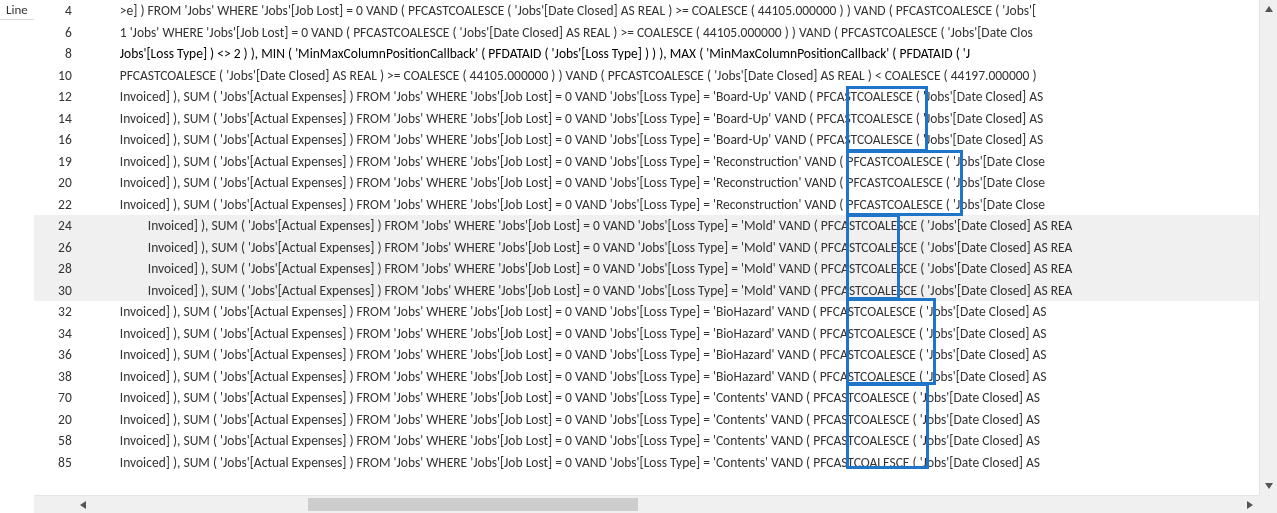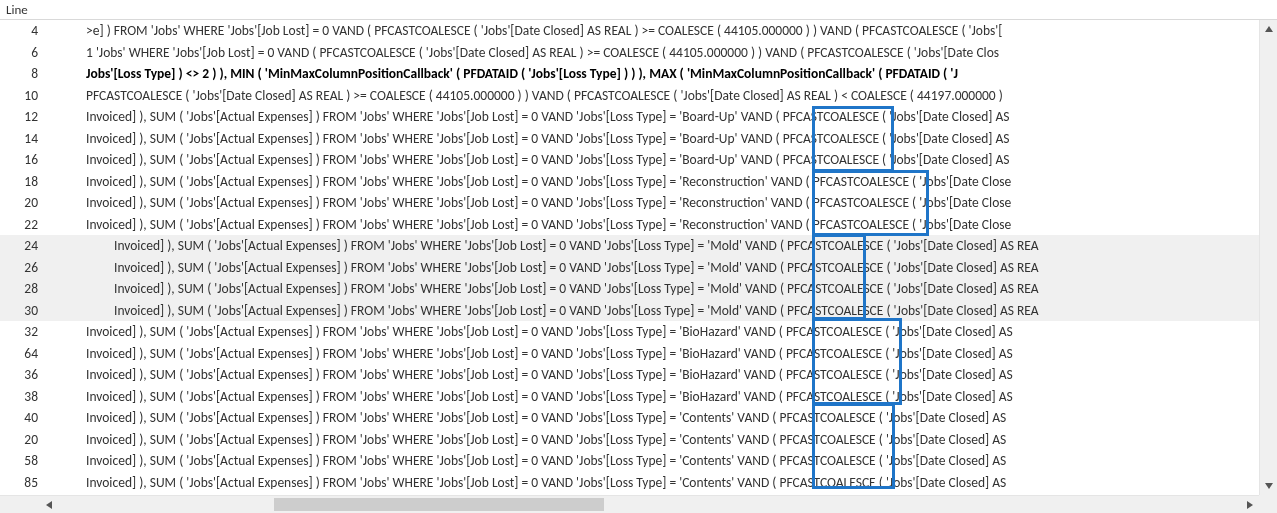--- a/index.html
+++ b/index.html
@@ -9,21 +9,21 @@
     font-family: "Segoe UI", "Calibri", sans-serif;
     font-size: 13px;
     color: #333;
     background: #fff;
     overflow: hidden;
   }
   .window {
     width: 100%;
     height: 100%;
     display: flex;
-    flex-direction: column;
+    flex-direction: row;
     position: relative;
   }
   .header-row {
     background: #fff;
     border-bottom: 1px solid #d9d9d9;
     padding: 2px 6px;
     font-size: 13px;
     color: #333;
     text-align: left;
     height: 20px;
@@ -60,21 +60,21 @@
     width: 36px;
     text-align: right;
     color: #333;
     margin-right: 4px;
     flex: 0 0 auto;
   }
   .txt {
     flex: 0 0 auto;
     margin-left: 44px;
   }
-  .row.bold .txt { font-weight: 700; color:#000;}
+  .row.bold .txt { font-weight: 400; color:#000;}
   .row.bold .ln { font-weight: 400; }
 
   
   .vscroll {
     position: absolute;
     right: 0;
     top: 0;
     width: 18px;
     bottom: 18px;
     background: #f0f0f0;
@@ -176,21 +176,21 @@
         </div>
         <div class="row">
           <span class="ln">14</span>
           <span class="txt">Invoiced] ), SUM ( 'Jobs'[Actual Expenses] ) FROM 'Jobs' WHERE 'Jobs'[Job Lost] = 0 VAND 'Jobs'[Loss Type] = 'Board-Up' VAND  ( PFCASTCOALESCE ( 'Jobs'[Date Closed] AS</span>
         </div>
         <div class="row">
           <span class="ln">16</span>
           <span class="txt">Invoiced] ), SUM ( 'Jobs'[Actual Expenses] ) FROM 'Jobs' WHERE 'Jobs'[Job Lost] = 0 VAND 'Jobs'[Loss Type] = 'Board-Up' VAND  ( PFCASTCOALESCE ( 'Jobs'[Date Closed] AS</span>
         </div>
         <div class="row">
-          <span class="ln">18</span>
+          <span class="ln">19</span>
           <span class="txt">Invoiced] ), SUM ( 'Jobs'[Actual Expenses] ) FROM 'Jobs' WHERE 'Jobs'[Job Lost] = 0 VAND 'Jobs'[Loss Type] = 'Reconstruction' VAND  ( PFCASTCOALESCE ( 'Jobs'[Date Close</span>
         </div>
         <div class="row">
           <span class="ln">20</span>
           <span class="txt">Invoiced] ), SUM ( 'Jobs'[Actual Expenses] ) FROM 'Jobs' WHERE 'Jobs'[Job Lost] = 0 VAND 'Jobs'[Loss Type] = 'Reconstruction' VAND  ( PFCASTCOALESCE ( 'Jobs'[Date Close</span>
         </div>
         <div class="row">
           <span class="ln">22</span>
           <span class="txt">Invoiced] ), SUM ( 'Jobs'[Actual Expenses] ) FROM 'Jobs' WHERE 'Jobs'[Job Lost] = 0 VAND 'Jobs'[Loss Type] = 'Reconstruction' VAND  ( PFCASTCOALESCE ( 'Jobs'[Date Close</span>
         </div>
@@ -208,33 +208,33 @@
         </div>
         <div class="row alt">
           <span class="ln">30</span>
           <span class="txt">Invoiced] ), SUM ( 'Jobs'[Actual Expenses] ) FROM 'Jobs' WHERE 'Jobs'[Job Lost] = 0 VAND 'Jobs'[Loss Type] = 'Mold' VAND  ( PFCASTCOALESCE ( 'Jobs'[Date Closed] AS  REA</span>
         </div>
         <div class="row">
           <span class="ln">32</span>
           <span class="txt">Invoiced] ), SUM ( 'Jobs'[Actual Expenses] ) FROM 'Jobs' WHERE 'Jobs'[Job Lost] = 0 VAND 'Jobs'[Loss Type] = 'BioHazard' VAND  ( PFCASTCOALESCE ( 'Jobs'[Date Closed] AS</span>
         </div>
         <div class="row">
-          <span class="ln">64</span>
+          <span class="ln">34</span>
           <span class="txt">Invoiced] ), SUM ( 'Jobs'[Actual Expenses] ) FROM 'Jobs' WHERE 'Jobs'[Job Lost] = 0 VAND 'Jobs'[Loss Type] = 'BioHazard' VAND  ( PFCASTCOALESCE ( 'Jobs'[Date Closed] AS</span>
         </div>
         <div class="row">
           <span class="ln">36</span>
           <span class="txt">Invoiced] ), SUM ( 'Jobs'[Actual Expenses] ) FROM 'Jobs' WHERE 'Jobs'[Job Lost] = 0 VAND 'Jobs'[Loss Type] = 'BioHazard' VAND  ( PFCASTCOALESCE ( 'Jobs'[Date Closed] AS</span>
         </div>
         <div class="row">
           <span class="ln">38</span>
           <span class="txt">Invoiced] ), SUM ( 'Jobs'[Actual Expenses] ) FROM 'Jobs' WHERE 'Jobs'[Job Lost] = 0 VAND 'Jobs'[Loss Type] = 'BioHazard' VAND  ( PFCASTCOALESCE ( 'Jobs'[Date Closed] AS</span>
         </div>
         <div class="row">
-          <span class="ln">40</span>
+          <span class="ln">70</span>
           <span class="txt">Invoiced] ), SUM ( 'Jobs'[Actual Expenses] ) FROM 'Jobs' WHERE 'Jobs'[Job Lost] = 0 VAND 'Jobs'[Loss Type] = 'Contents' VAND  ( PFCASTCOALESCE ( 'Jobs'[Date Closed] AS</span>
         </div>
         <div class="row">
           <span class="ln">20</span>
           <span class="txt">Invoiced] ), SUM ( 'Jobs'[Actual Expenses] ) FROM 'Jobs' WHERE 'Jobs'[Job Lost] = 0 VAND 'Jobs'[Loss Type] = 'Contents' VAND  ( PFCASTCOALESCE ( 'Jobs'[Date Closed] AS</span>
         </div>
         <div class="row">
           <span class="ln">58</span>
           <span class="txt">Invoiced] ), SUM ( 'Jobs'[Actual Expenses] ) FROM 'Jobs' WHERE 'Jobs'[Job Lost] = 0 VAND 'Jobs'[Loss Type] = 'Contents' VAND  ( PFCASTCOALESCE ( 'Jobs'[Date Closed] AS</span>
         </div>

